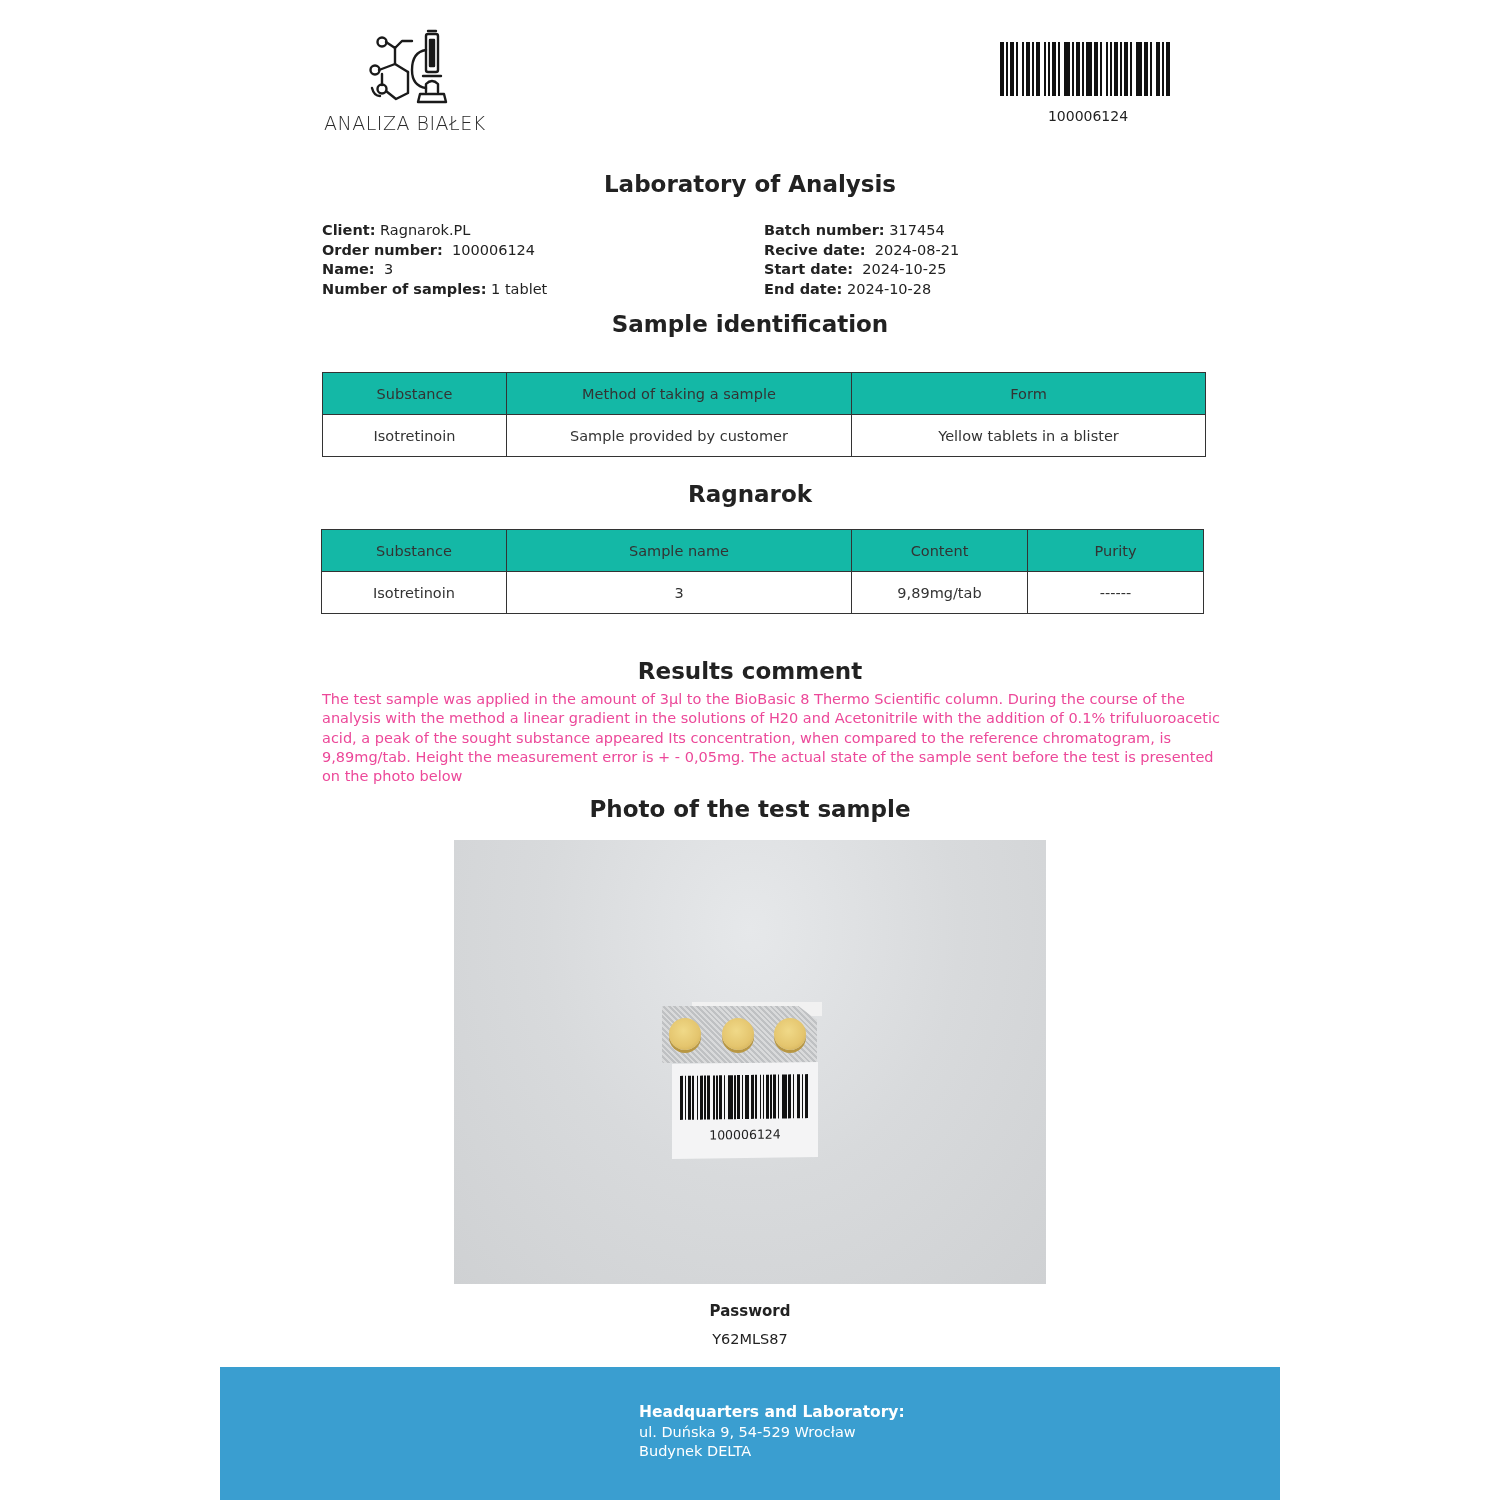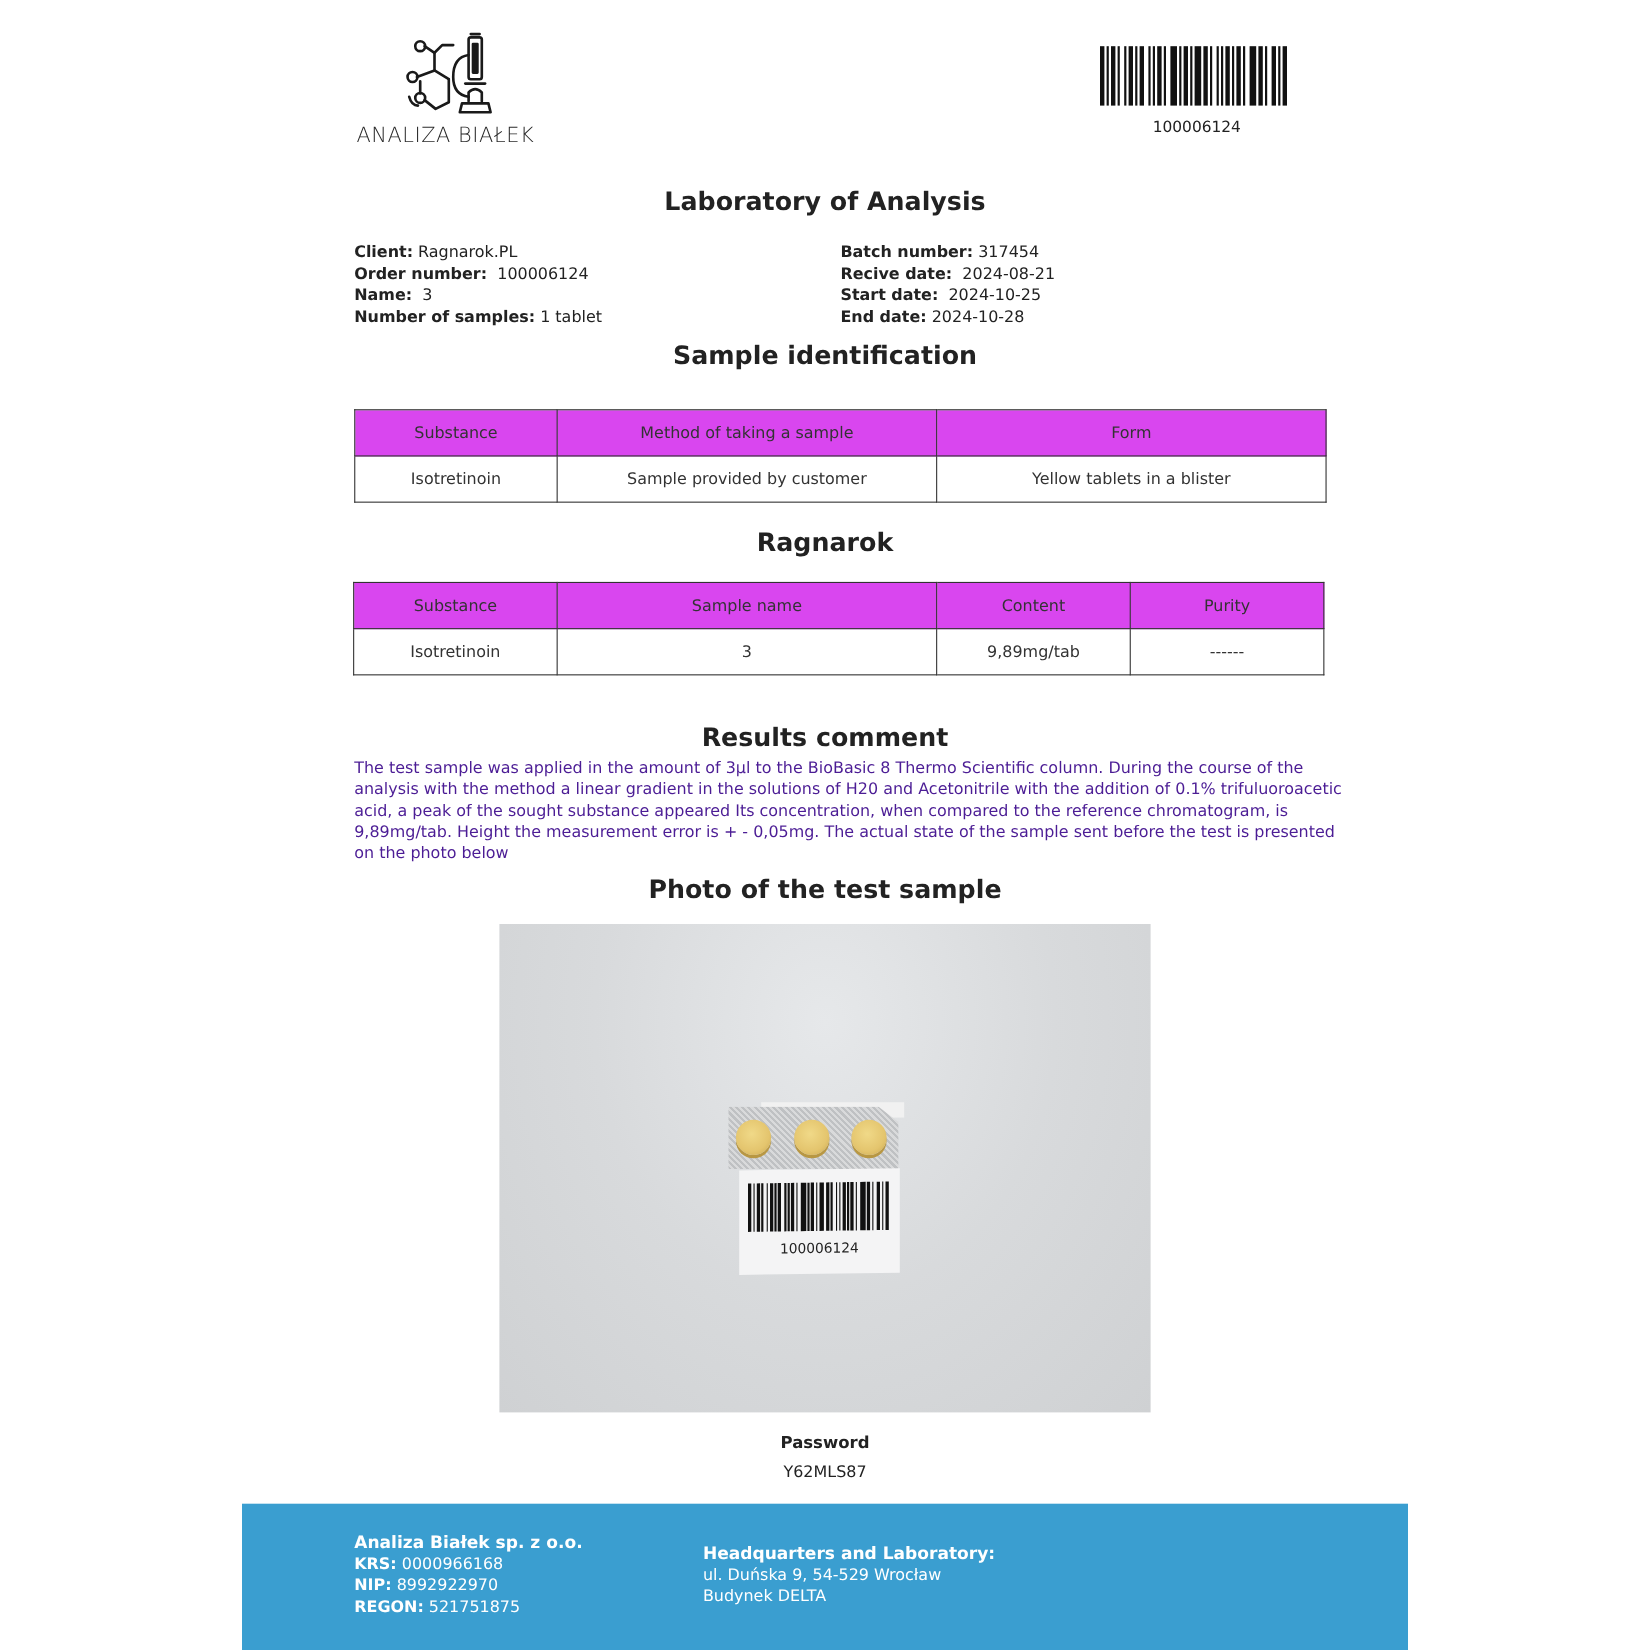--- a/index.html
+++ b/index.html
@@ -19,23 +19,23 @@
 
     .meta { position: absolute; top: 221px; font-size: 14.5px; line-height: 19.5px; color: #222; }
     .meta.left { left: 322px; }
     .meta.right { left: 764px; }
     .meta b { font-weight: bold; }
 
     h2.section { position: absolute; left: 0; width: 1500px; text-align: center; font-size: 23px; font-weight: bold; color: #222; }
 
     table.grid { position: absolute; border-collapse: collapse; font-family: "DejaVu Sans", sans-serif; font-size: 14.5px; color: #333; }
     table.grid th, table.grid td { border: 1.5px solid #333; text-align: center; font-weight: normal; height: 42px; }
-    table.grid th { background: #d946ef; }
-
-    .comment { position: absolute; left: 322px; top: 690px; width: 900px; font-size: 14.5px; line-height: 19.3px; color: #4c1d95; }
+    table.grid th { background: #14b8a6; }
+
+    .comment { position: absolute; left: 322px; top: 690px; width: 900px; font-size: 14.5px; line-height: 19.3px; color: #ec4899; }
 
     .photo { position: absolute; left: 454px; top: 840px; width: 592px; height: 444px; overflow: hidden;
       background: radial-gradient(ellipse at 50% 20%, #e6e8ea 0%, #d8dadc 50%, #cfd1d3 100%); }
     .blister-backpaper { position: absolute; left: 238px; top: 162px; width: 130px; height: 14px; background: #f1f1f1; }
     .blister { position: absolute; left: 208px; top: 166px; width: 155px; height: 57px;
       background: repeating-linear-gradient(45deg, #bfc1c3 0 2px, #d9dadb 2px 4px);
       clip-path: polygon(0 0, 88% 0, 100% 25%, 100% 100%, 0 100%); border-radius: 2px; }
     .tablet { position: absolute; top: 12px; width: 32px; height: 32px; border-radius: 50%;
       background: radial-gradient(circle at 45% 40%, #f0d988 0%, #e4c56e 60%, #c9a64e 100%);
       box-shadow: 0 3px 0 #b89743; }
@@ -273,24 +273,18 @@
         <span style="width: 3px; background: rgb(17, 17, 17);"></span>
       </div>
     <div class="code">100006124</div>
   </div>
 </div>
 
 <div class="password-label">Password</div>
 <div class="password-value">Y62MLS87</div>
 
 <div class="footer">
-  <div class="col c1">
-    <div class="head">Analiza Białek sp. z o.o.</div>
-    <div><b>KRS:</b> <span>0000966168</span></div>
-    <div><b>NIP:</b> <span>8992922970</span></div>
-    <div><b>REGON:</b> <span>521751875</span></div>
-  </div>
   <div class="col c2">
     <div class="head">Headquarters and Laboratory:</div>
     <div>ul. Duńska 9, 54-529 Wrocław</div>
     <div>Budynek DELTA</div>
   </div>
 </div>
 
 </body></html>

